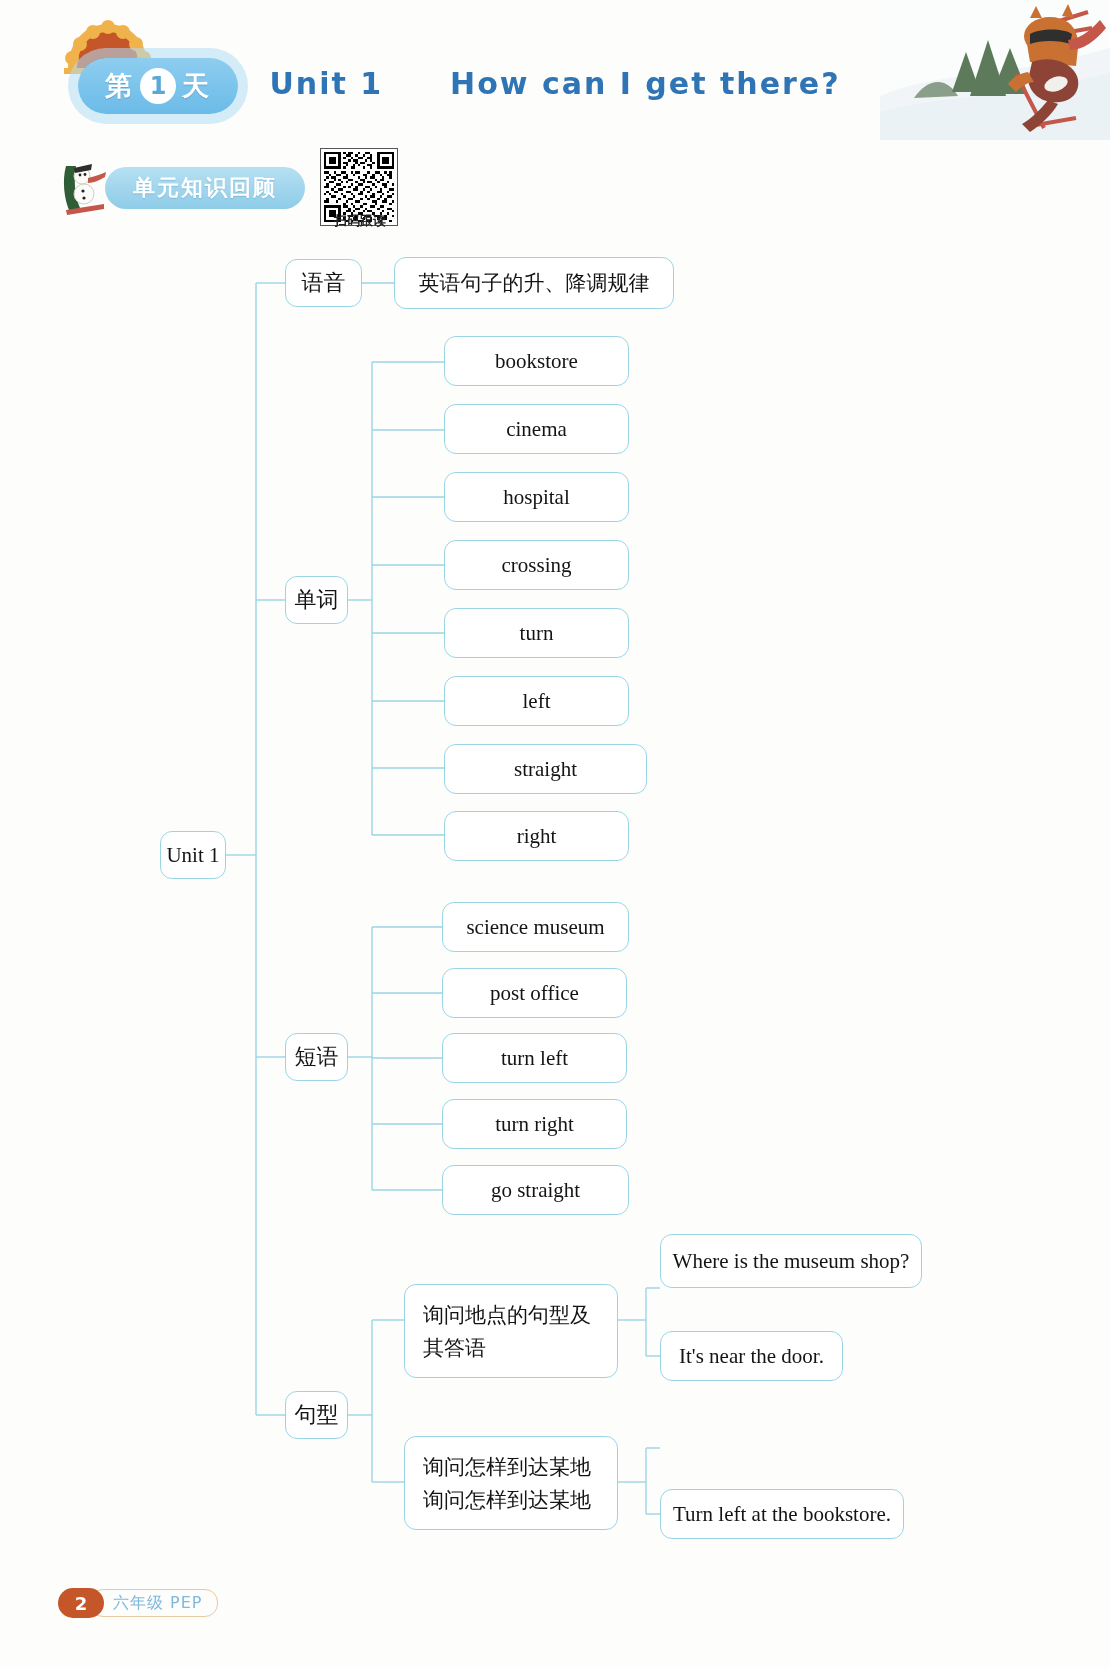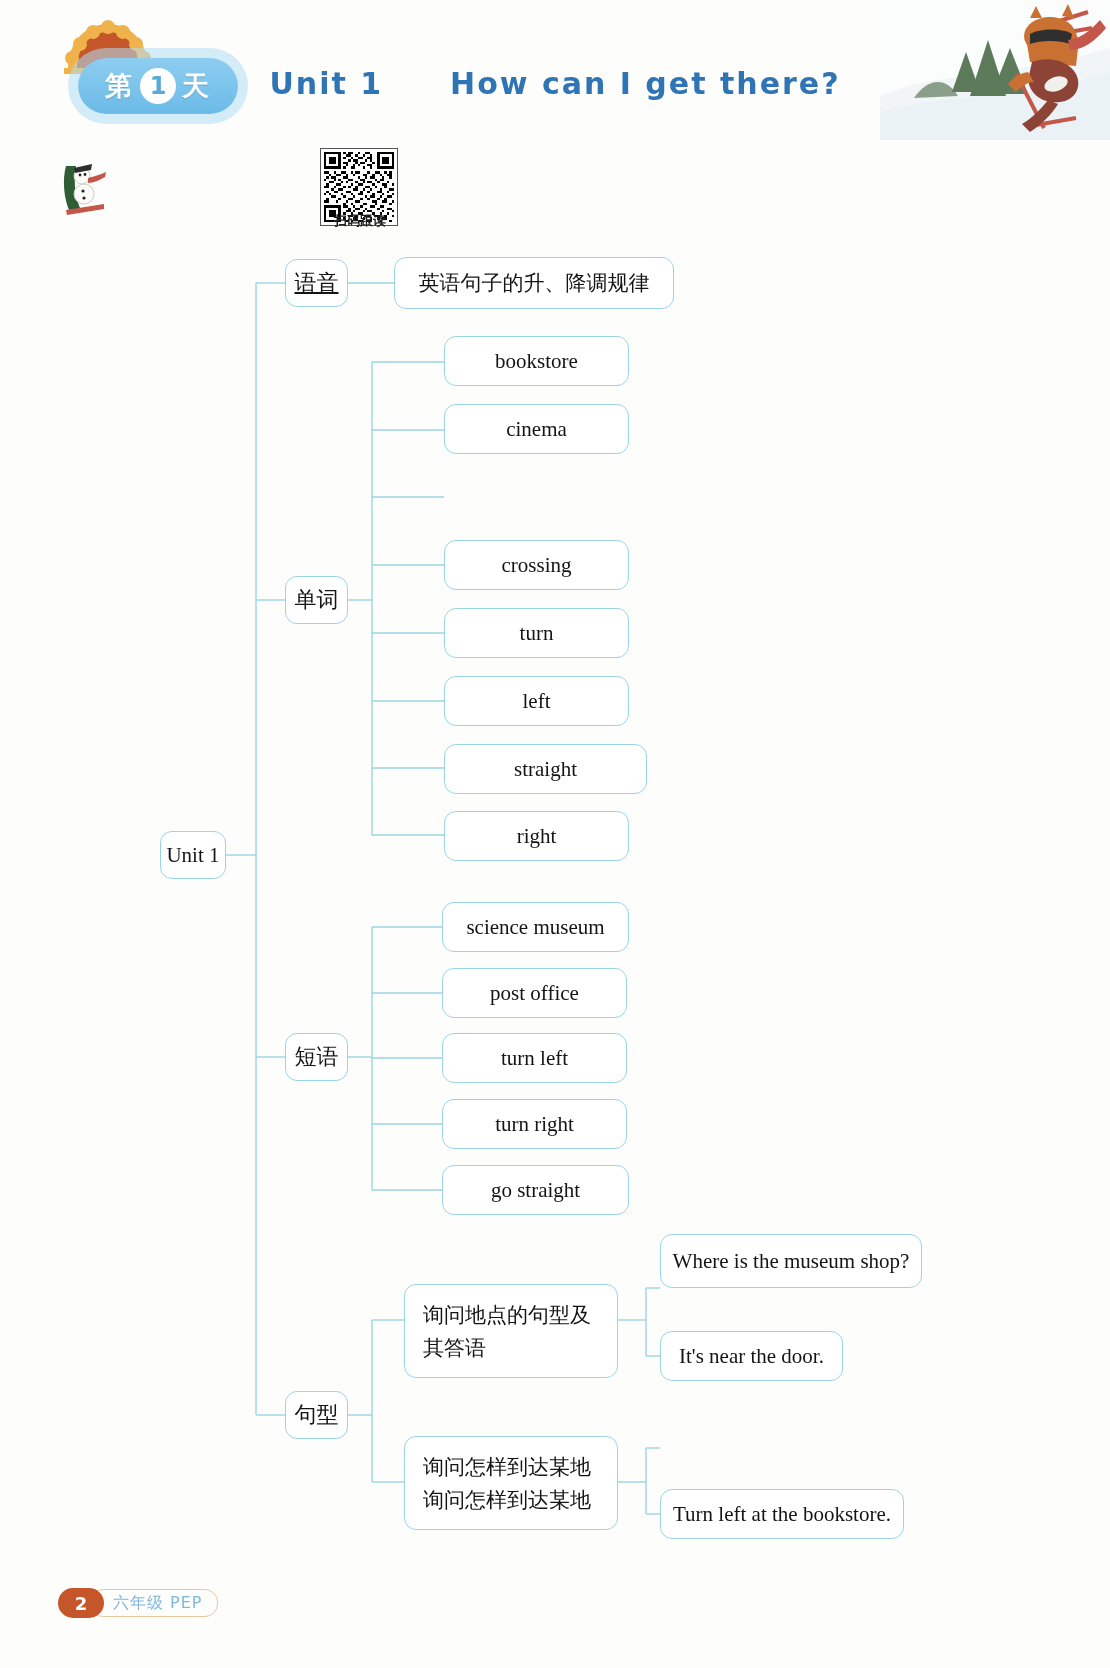--- a/index.html
+++ b/index.html
@@ -163,20 +163,23 @@
     <circle cx="26" cy="34" r="10" fill="#fbfbf8" stroke="#cfcfc8"></circle>
     <path d="M16 8 L34 4 L33 10 L17 13 Z" fill="#2f2f2f"></path>
     <path d="M30 18 C38 16 44 14 48 12 L47 17 C42 20 35 23 30 23 Z" fill="#c4564a"></path>
     <circle cx="22" cy="15" r="1.4" fill="#222"></circle>
       <circle cx="27" cy="14.5" r="1.4" fill="#222"></circle>
     <circle cx="25" cy="31" r="1.6" fill="#222"></circle>
       <circle cx="26" cy="38" r="1.6" fill="#222"></circle>
     <path d="M8 50 L46 44 L46 49 L9 55 Z" fill="#c4564a"></path>
   </svg>
 
+  <div class="sec-pill">
+    <span class="t">单元知识回顾</span>
+  </div>
 
   <div class="qr-wrap">
     <svg viewBox="0 0 29 29" width="70" height="70" shape-rendering="crispEdges">
       <rect width="29" height="29" fill="#fff"></rect>
       <g fill="#000">
         <rect x="0" y="0" width="7" height="1"></rect>
           <rect x="0" y="6" width="7" height="1"></rect>
         <rect x="0" y="0" width="1" height="7"></rect>
           <rect x="6" y="0" width="1" height="7"></rect>
         <rect x="2" y="2" width="3" height="3"></rect>
@@ -413,21 +416,21 @@
       <path d="M646 1448 L646 1514"></path>
       <path d="M646 1448 L660 1448"></path>
       <path d="M646 1514 L660 1514"></path>
     </g>
   </svg>
 
   <div class="node en" style="left:160px;top:831px;width:66px;height:48px;">
     <span>Unit 1</span>
   </div>
 
-  <div class="node cn lvl1" style="left:285px;top:259px;width:63px;height:48px;text-decoration:underline;">
+  <div class="node cn lvl1" style="left:285px;top:259px;width:77px;height:48px;">
     <span>语音</span>
   </div>
   <div class="node cn lvl1" style="left:285px;top:576px;width:63px;height:48px;">
     <span>单词</span>
   </div>
   <div class="node cn lvl1" style="left:285px;top:1033px;width:63px;height:48px;">
     <span>短语</span>
   </div>
   <div class="node cn lvl1" style="left:285px;top:1391px;width:63px;height:48px;">
     <span>句型</span>
@@ -435,20 +438,23 @@
 
   <div class="node cn wide" style="left:394px;top:257px;width:280px;height:52px;">
     <span>英语句子的升、降调规律</span>
   </div>
 
   <div class="node en" style="left:444px;top:336px;width:185px;height:50px;">
     <span>bookstore</span>
   </div>
   <div class="node en" style="left:444px;top:404px;width:185px;height:50px;">
     <span>cinema</span>
+  </div>
+  <div class="node en" style="left:444px;top:472px;width:185px;height:50px;">
+    <span>hospital</span>
   </div>
   <div class="node en" style="left:444px;top:540px;width:185px;height:50px;">
     <span>crossing</span>
   </div>
   <div class="node en" style="left:444px;top:608px;width:185px;height:50px;">
     <span>turn</span>
   </div>
   <div class="node en" style="left:444px;top:676px;width:185px;height:50px;">
     <span>left</span>
   </div>

